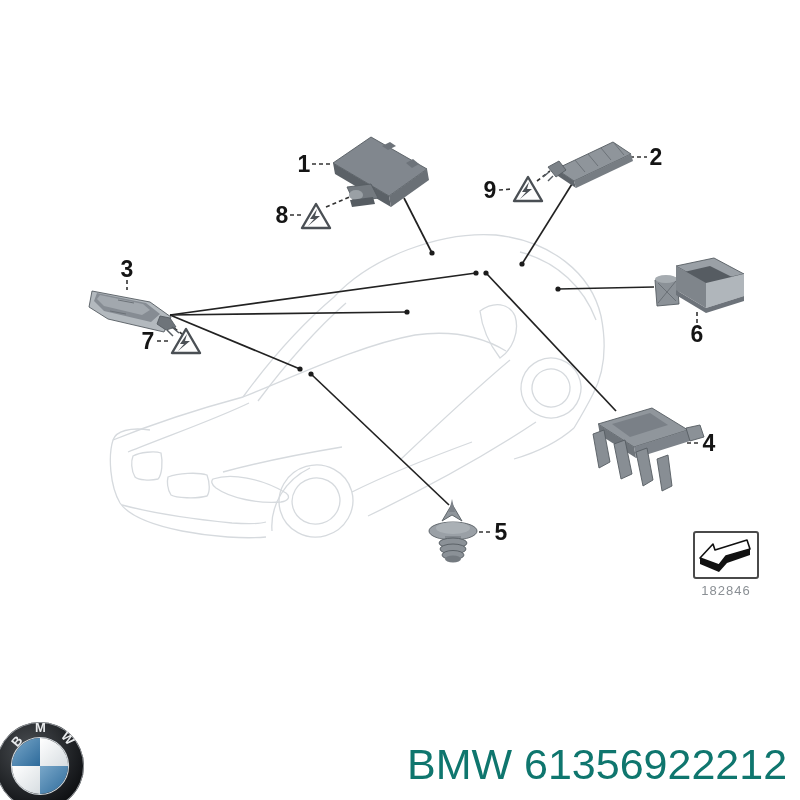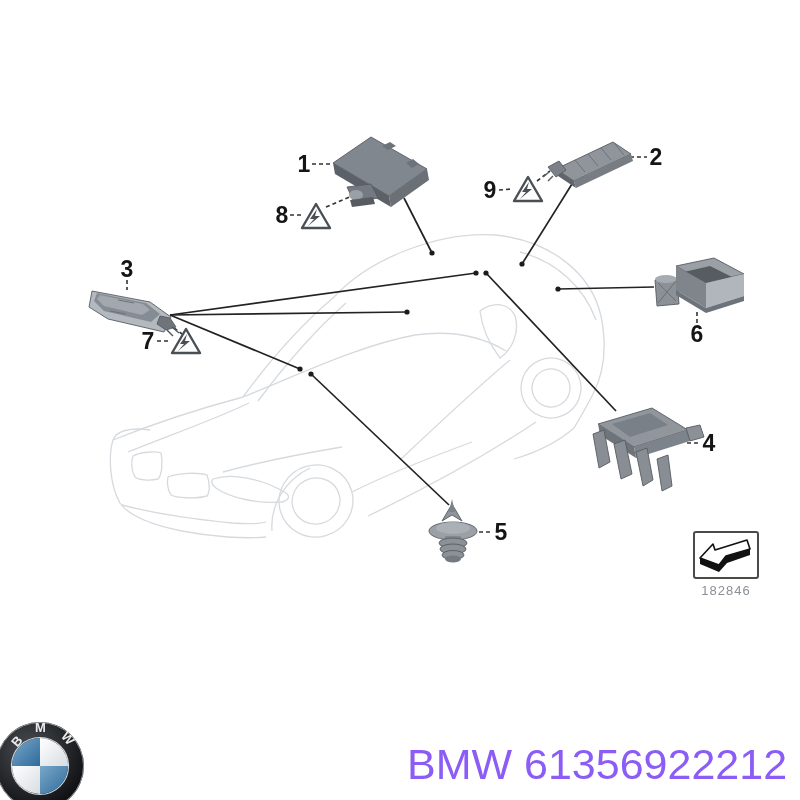--- a/index.html
+++ b/index.html
@@ -5,21 +5,21 @@
   html,body{margin:0;padding:0;background:#ffffff;}
   .canvas{
     position:relative;width:800px;height:800px;background:#ffffff;
     overflow:hidden;font-family:"Liberation Sans",sans-serif;
   }
   .diagram-svg{position:absolute;left:0;top:0;}
   .callout-label{font-family:"Liberation Sans",sans-serif;font-size:23px;font-weight:bold;fill:#151515;}
   .stamp-number{font-family:"Liberation Sans",sans-serif;font-size:13px;fill:#8a8f94;letter-spacing:1px;}
   .footer-title{
     position:absolute;left:407px;top:740px;
-    font-size:43px;font-weight:400;color:#8b5cf6;letter-spacing:0px;white-space:nowrap;
+    font-size:43px;font-weight:400;color:#0f766e;letter-spacing:0px;white-space:nowrap;
   }
   .logo-svg{position:absolute;left:-8px;top:718px;}
   .logo-letter{font-family:"Liberation Sans",sans-serif;font-size:13px;font-weight:bold;fill:#e9ebed;}
   .car{stroke:#d6dade;stroke-width:1.3;fill:none;}
   .cl{stroke:#222;stroke-width:1.7;fill:none;}
   .dash{stroke:#333;stroke-width:1.6;fill:none;stroke-dasharray:4 3;}
   .dot{fill:#1c1c1c;}
   .tri{fill:#fdfdfd;stroke:#4a4f54;stroke-width:2.4;stroke-linejoin:round;}
   .bolt{fill:#4a4f54;}
   .p-edge{stroke:#565c62;stroke-width:0.9;stroke-linejoin:round;}

